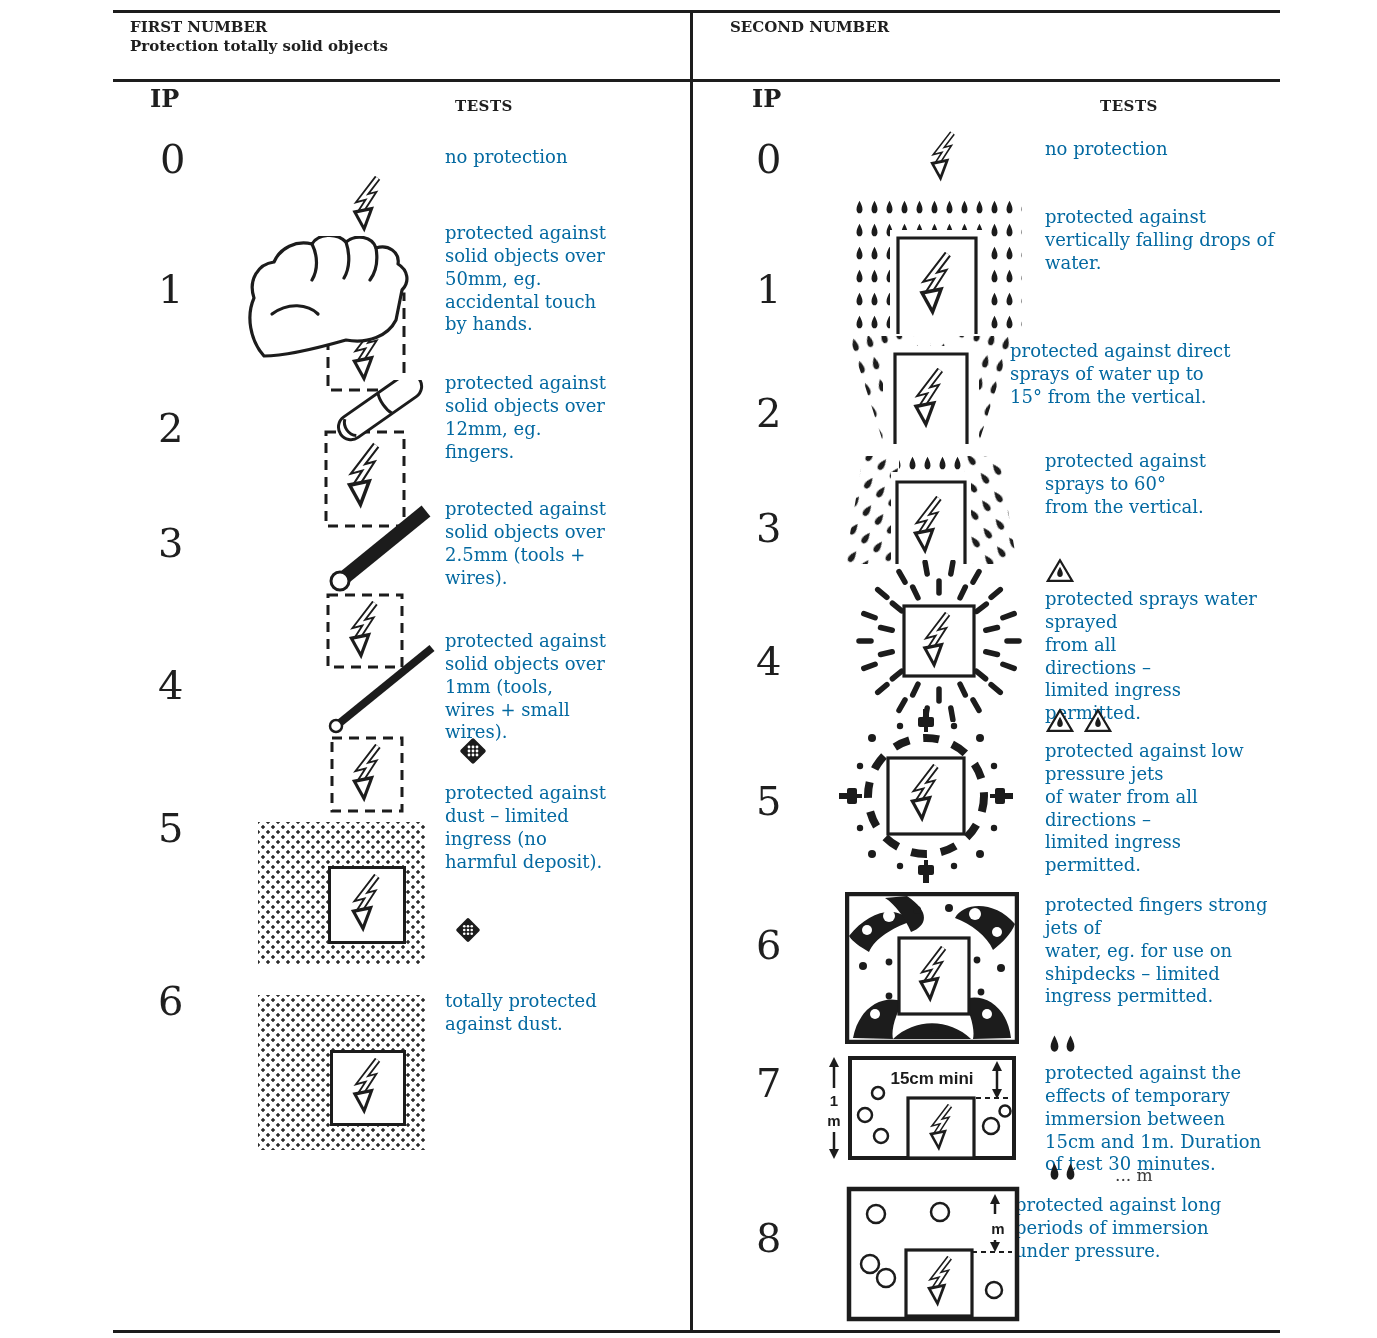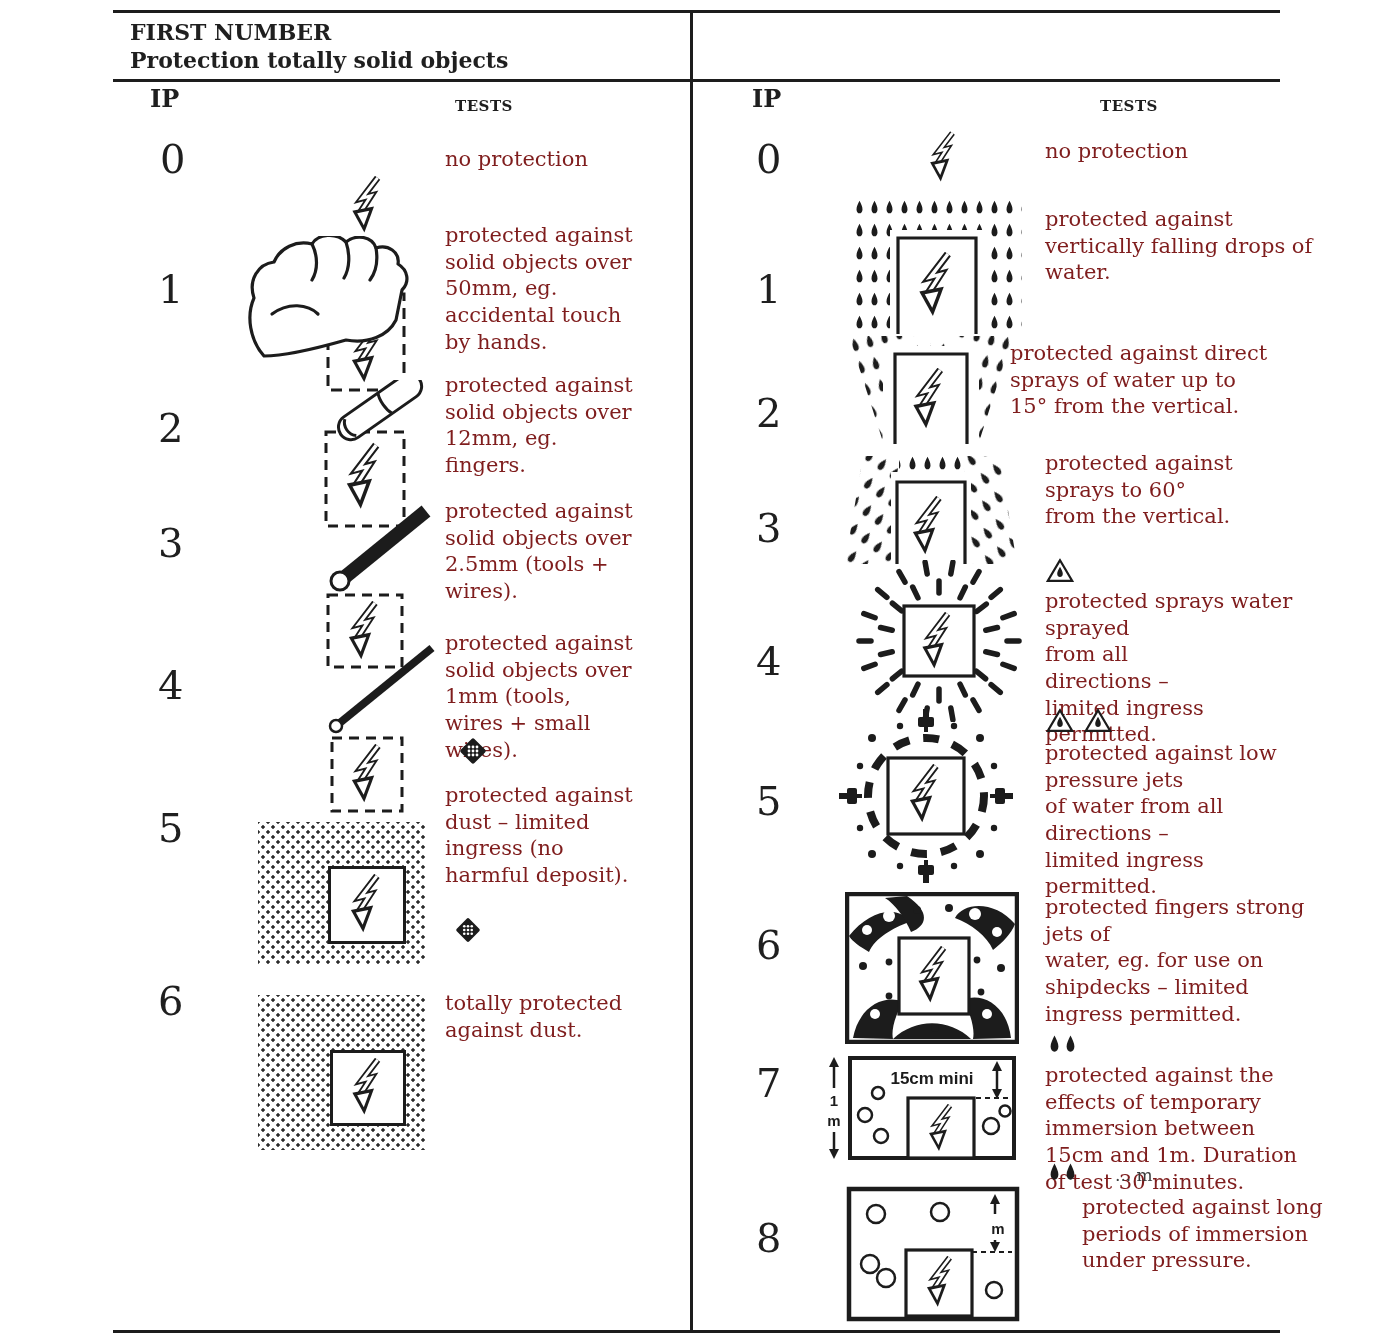--- a/index.html
+++ b/index.html
@@ -1,23 +1,23 @@
 <!DOCTYPE html>
 <html><head>
 <meta charset="utf-8">
 <style>
   html,body{margin:0;padding:0;background:#fff;}
   .page{position:relative;width:1377px;height:1338px;background:#fff;overflow:hidden;
         font-family:"DejaVu Serif",serif;color:#2f2f2f;}
   .rule{position:absolute;background:#1d1d1d;}
-  .hdr{position:absolute;font-size:22px;font-weight:bold;color:#1f1f1f;line-height:1.28;}
+  .hdr{position:absolute;font-size:15px;font-weight:bold;color:#1f1f1f;line-height:1.28;}
   .iplbl{position:absolute;font-size:24px;font-weight:bold;color:#1f1f1f;}
   .testslbl{position:absolute;font-size:15px;font-weight:bold;color:#1f1f1f;letter-spacing:.5px;}
   .num{position:absolute;font-size:40px;color:#1f1f1f;}
-  .txt{position:absolute;font-size:21px;line-height:1.27;color:#7f1d1d;white-space:pre-line;width:280px;}
+  .txt{position:absolute;font-size:18px;line-height:1.27;color:#0369a1;white-space:pre-line;width:280px;}
   .pict{position:absolute;}
   .ann{position:absolute;font-size:17px;color:#3a3a3a;}
   .dust{position:absolute;
         background-image:radial-gradient(circle,#2b2b2b 1.5px,rgba(0,0,0,0) 1.8px),
                          radial-gradient(circle,#2b2b2b 1.5px,rgba(0,0,0,0) 1.8px);
         background-size:10px 10px,10px 10px;background-position:0 0,5px 5px;}
   .dustbox{position:absolute;background:#fff;border:3.5px solid #1c1c1c;
            display:flex;align-items:center;justify-content:center;}
   svg text{font-family:"Liberation Sans",sans-serif;font-weight:bold;fill:#1c1c1c;}
 </style>
@@ -183,20 +183,21 @@
       <div class="dustbox" style="left:72px;top:55px;width:70px;height:70px;">
         <svg width="40" height="60" viewBox="0 0 60 100">
             <use href="#bolt" width="60" height="100"></use>
           </svg>
       </div>
     </div>
   </section>
 
   <section>
     <div class="hdr" style="left:730px;top:18px;">
+      <div>SECOND NUMBER</div>
     </div>
     <div class="iplbl" style="left:752px;top:84px;">IP</div>
     <div class="testslbl" style="left:1100px;top:97px;">TESTS</div>
 
     <div class="num" style="left:756px;top:136px;">0</div>
     <div class="txt" style="left:1045px;top:138px;">no protection</div>
     <svg class="pict" style="left:928px;top:130px;" width="32" height="56" viewBox="0 0 60 100">
         <use href="#bolt" width="60" height="100"></use>
       </svg>
 
@@ -399,21 +400,21 @@
       <g fill="#fff" stroke="#1c1c1c" stroke-width="2.5">
         <circle cx="54" cy="41" r="6"></circle>
           <circle cx="41" cy="63" r="7"></circle>
           <circle cx="57" cy="84" r="7"></circle>
         <circle cx="167" cy="74" r="8"></circle>
           <circle cx="181" cy="59" r="5.5"></circle>
       </g>
     </svg>
 
     <div class="num" style="left:756px;top:1215px;">8</div>
-    <div class="txt" style="left:1082px;top:1194px;">protected against long
+    <div class="txt" style="left:1015px;top:1194px;">protected against long
 periods of immersion
 under pressure.</div>
     <svg class="pict" style="left:1048px;top:1162px;" width="32" height="20" viewBox="0 0 32 20">
       <use href="#dropPath" x="0" y="0" width="13" height="19"></use>
         <use href="#dropPath" x="16" y="0" width="13" height="19"></use>
     </svg>
     <div class="ann" style="left:1115px;top:1165px;">... m</div>
     <svg class="pict" style="left:846px;top:1186px;" width="174" height="136" viewBox="0 0 174 136">
       <rect x="3" y="3" width="168" height="130" fill="#fff" stroke="#1c1c1c" stroke-width="4.5"></rect>
       <g fill="#fff" stroke="#1c1c1c" stroke-width="2.5">

